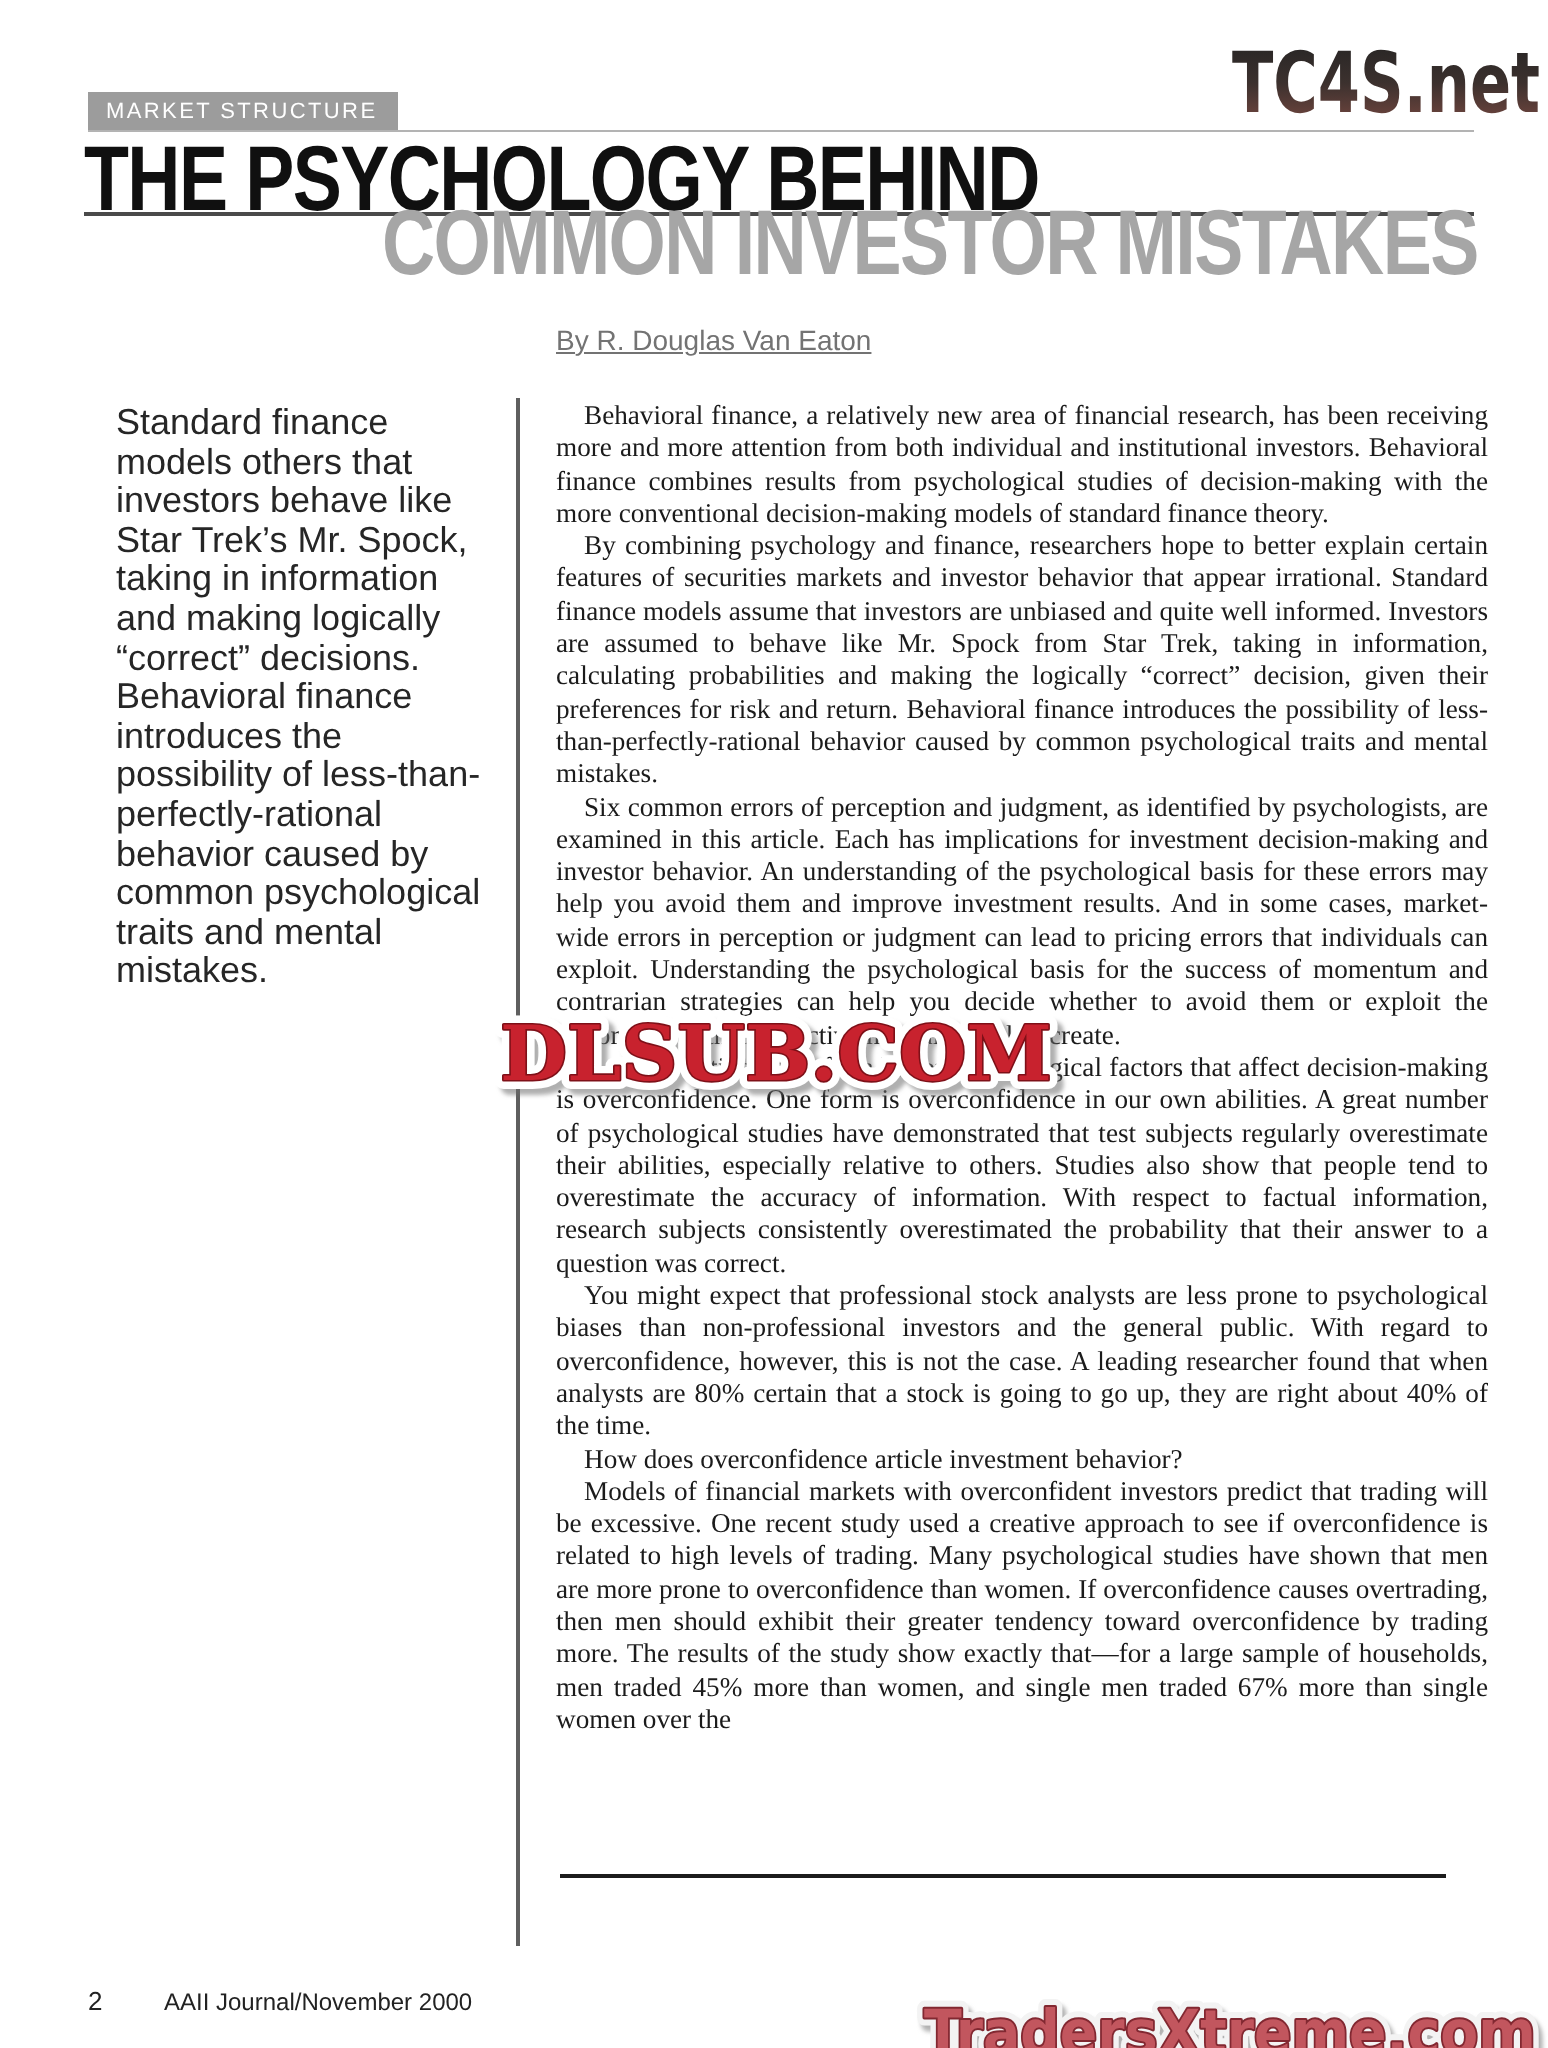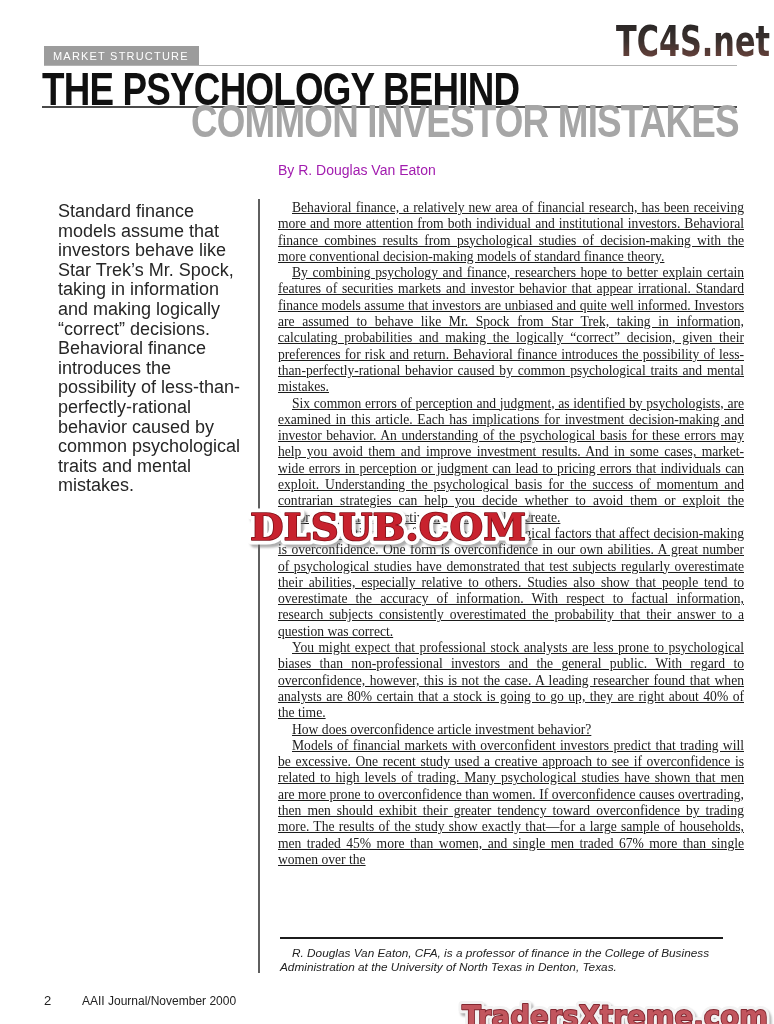--- a/index.html
+++ b/index.html
@@ -31,42 +31,42 @@
     background:#4a4a4a;
   }
   .title-line2 {
     position:absolute; left:191px; top:82px; margin:0;
     font-size:46px; font-weight:bold; letter-spacing:-1px; line-height:1;
     color:#a6a6a6; white-space:nowrap;
     transform:scaleX(0.8); transform-origin:left top;
   }
   .byline {
     position:absolute; left:278px; top:146px;
-    font-size:14px; color:#a21caf;
+    font-size:14px; color:#737373;text-decoration:underline;
   }
 
   
   .pull-quote {
     position:absolute; left:58px; top:186px; width:196px;
     font-size:18px; line-height:19.6px; color:#262626;
   }
   .col-divider {
     position:absolute; left:258px; top:183px; width:2px; height:774px;
     background:#5f5f5f;
   }
 
   
   .article-body {
     position:absolute; left:278px; top:184px; width:466px; height:738px;
     overflow:hidden;
   }
   .article-body p {
     margin:0; text-indent:14px; text-align:justify;
     font-family:"Liberation Serif", serif;
-    font-size:13.6px; line-height:16.3px; color:#1b1b1b;text-decoration:underline;
+    font-size:13.6px; line-height:16.3px; color:#1b1b1b;
   }
   .section-heading {
     margin:14px 0 12px 0; font-family:"Liberation Sans", sans-serif;
     font-size:13px; font-weight:normal; letter-spacing:0.4px; color:#222222;
   }
 
   
   .footnote-rule {
     position:absolute; left:280px; top:921px; width:443px; height:2px;
     background:#1c1c1c;
@@ -105,35 +105,34 @@
     <span>MARKET STRUCTURE</span>
   </div>
   <div class="kicker-rule"></div>
 
   <h1 class="title-line1">THE PSYCHOLOGY BEHIND</h1>
   <div class="title-rule"></div>
   <h2 class="title-line2">COMMON INVESTOR MISTAKES</h2>
 
   <div class="byline">By R. Douglas Van Eaton</div>
 
-  <div class="pull-quote">Standard finance models assume that investors behave like Star Trek’s Mr. Spock, taking in information and making logically “correct” decisions. Behavioral finance introduces the possibility of less-than-perfectly-rational behavior caused by common psychological traits and mental mistakes.</div>
+  <div class="pull-quote">Standard finance models others that investors behave like Star Trek’s Mr. Spock, taking in information and making logically “correct” decisions. Behavioral finance introduces the possibility of less-than-perfectly-rational behavior caused by common psychological traits and mental mistakes.</div>
   <div class="col-divider"></div>
 
   <div class="article-body">
     <p>Behavioral finance, a relatively new area of financial research, has been receiving more and more attention from both individual and institutional investors. Behavioral finance combines results from psychological studies of decision-making with the more conventional decision-making models of standard finance theory.</p>
     <p>By combining psychology and finance, researchers hope to better explain certain features of securities markets and investor behavior that appear irrational. Standard finance models assume that investors are unbiased and quite well informed. Investors are assumed to behave like Mr. Spock from Star Trek, taking in information, calculating probabilities and making the logically “correct” decision, given their preferences for risk and return. Behavioral finance introduces the possibility of less-than-perfectly-rational behavior caused by common psychological traits and mental mistakes.</p>
     <p>Six common errors of perception and judgment, as identified by psychologists, are examined in this article. Each has implications for investment decision-making and investor behavior. An understanding of the psychological basis for these errors may help you avoid them and improve investment results. And in some cases, market-wide errors in perception or judgment can lead to pricing errors that individuals can exploit. Understanding the psychological basis for the success of momentum and contrarian strategies can help you decide whether to avoid them or exploit the opportunities that collective mental mistakes create.</p>
     <p>A good starting point for a list of psychological factors that affect decision-making is overconfidence. One form is overconfidence in our own abilities. A great number of psychological studies have demonstrated that test subjects regularly overestimate their abilities, especially relative to others. Studies also show that people tend to overestimate the accuracy of information. With respect to factual information, research subjects consistently overestimated the probability that their answer to a question was correct.</p>
     <p>You might expect that professional stock analysts are less prone to psychological biases than non-professional investors and the general public. With regard to overconfidence, however, this is not the case. A leading researcher found that when analysts are 80% certain that a stock is going to go up, they are right about 40% of the time.</p>
     <p>How does overconfidence article investment behavior?</p>
     <p>Models of financial markets with overconfident investors predict that trading will be excessive. One recent study used a creative approach to see if overconfidence is related to high levels of trading. Many psychological studies have shown that men are more prone to overconfidence than women. If overconfidence causes overtrading, then men should exhibit their greater tendency toward overconfidence by trading more. The results of the study show exactly that—for a large sample of households, men traded 45% more than women, and single men traded 67% more than single women over the</p>
   </div>
 
   <div class="footnote-rule"></div>
-  <div class="footnote">R. Douglas Van Eaton, CFA, is a professor of finance in the College of Business Administration at the University of North Texas in Denton, Texas.</div>
 
   <div class="page-number">2</div>
   <div class="journal-name">AAII Journal/November 2000</div>
 
   <svg class="wm-tc4s" width="160" height="46" viewBox="0 0 160 46">
     <defs>
       <linearGradient id="tc-grad" x1="0" y1="0" x2="0" y2="1">
         <stop offset="0" stop-color="#232323"></stop>
         <stop offset="0.5" stop-color="#3c312e"></stop>
         <stop offset="1" stop-color="#7c4a42"></stop>

